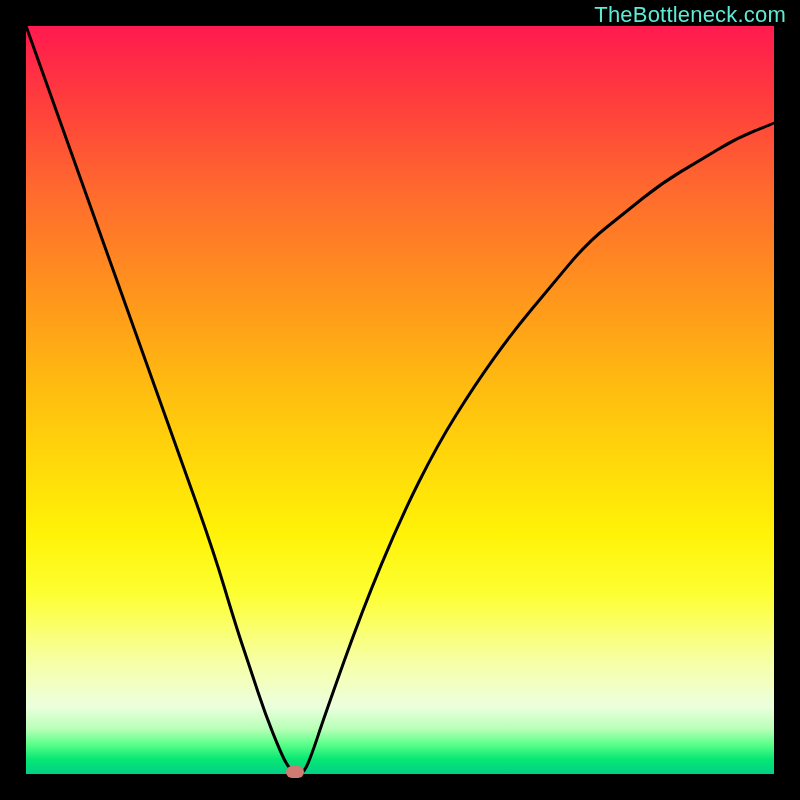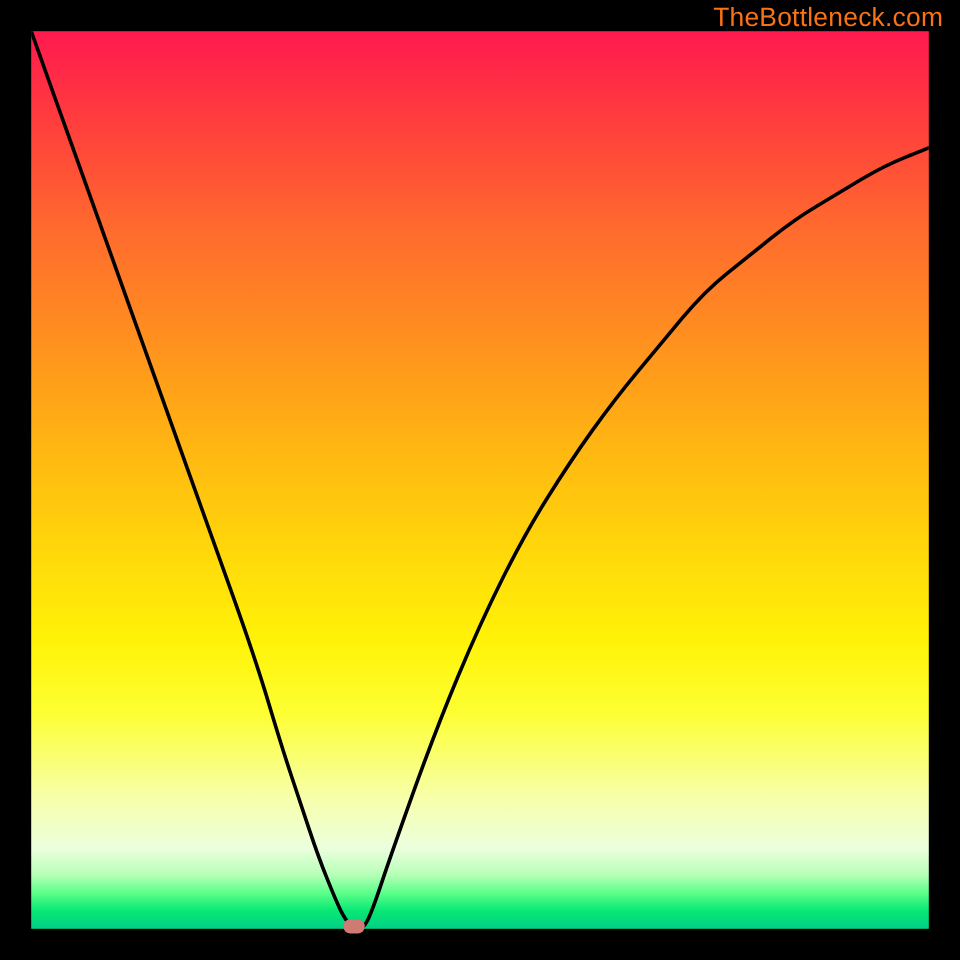--- a/index.html
+++ b/index.html
@@ -14,21 +14,21 @@
   .wrap {
     position: relative;
     width: 800px;
     height: 800px;
     background: #000;
   }
   .watermark {
     position: absolute;
     top: 2px;
     right: 14px;
-    color: #f97316;
+    color: #5eead4;
     font-size: 22px;
     font-weight: 500;
     letter-spacing: 0.2px;
   }
   .frame {
     position: absolute;
     left: 26px;
     top: 26px;
     width: 748px;
     height: 748px;

